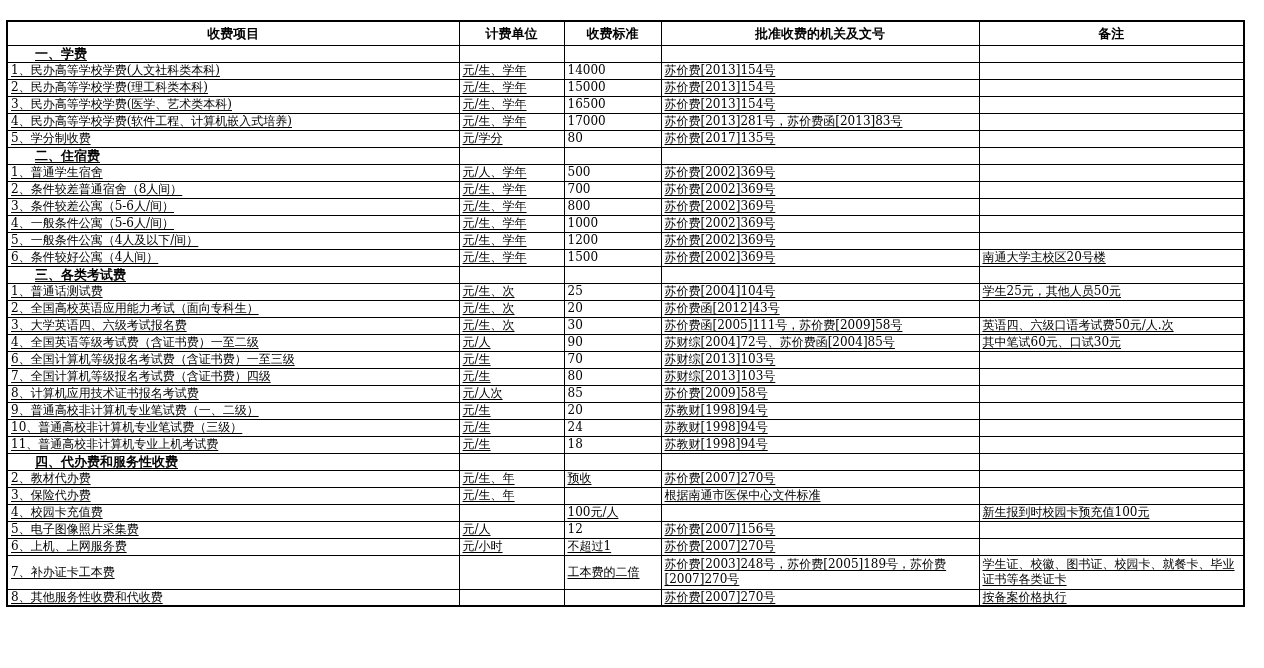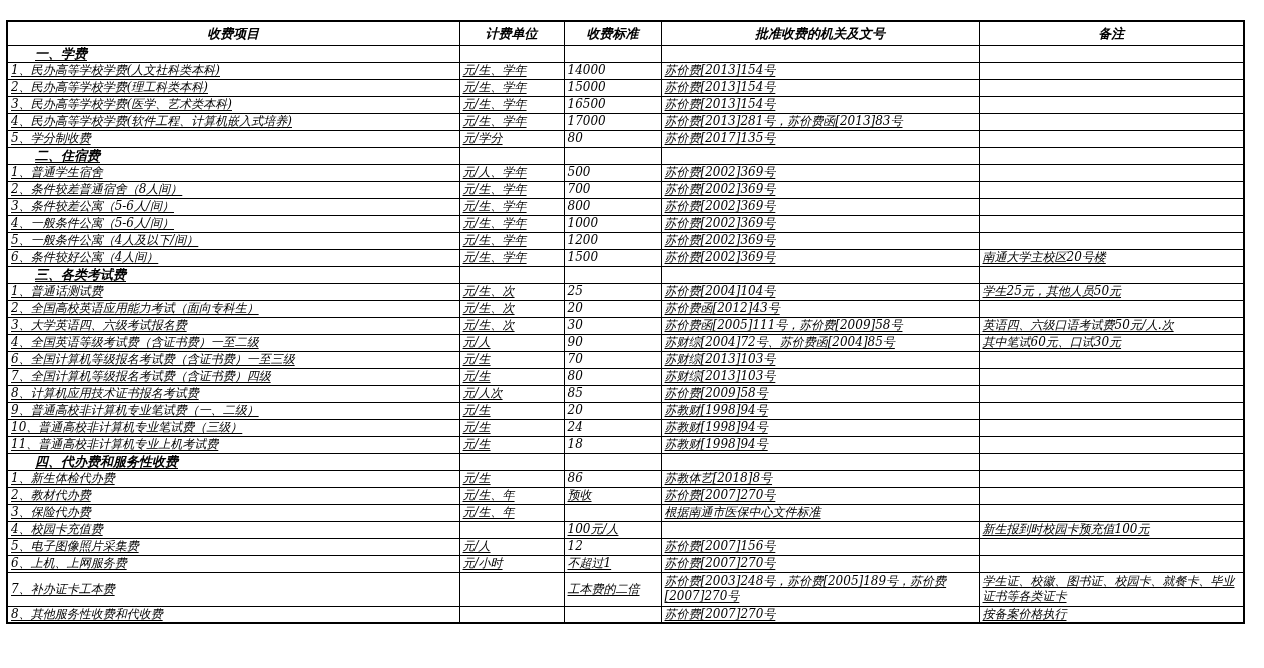--- a/index.html
+++ b/index.html
@@ -4,21 +4,21 @@
 <style>
   * { margin: 0; padding: 0; box-sizing: border-box; }
   html, body { background: #ffffff; }
   body {
     width: 1264px; height: 668px;
     font-family: "DejaVu Serif", "Liberation Serif", serif;
     color: #000000;
     position: relative;
     overflow: hidden;
   }
-  .page { position: absolute; left: 0; top: 0; width: 1264px; height: 668px; background: #ffffff; font-style: italic; }
+  .page { position: absolute; left: 0; top: 0; width: 1264px; height: 668px; background: #ffffff; }
   table.fee-table {
     position: absolute; left: 6px; top: 20px;
     width: 1237px;
     border-collapse: collapse;
     table-layout: fixed;
     border: 2px solid #000000;
   }
   .fee-table th, .fee-table td {
     border: 1px solid #000000;
     font-size: 12px;
@@ -241,27 +241,20 @@
           <td></td>
         </tr>
         <tr>
           <td class="section-title u">四、代办费和服务性收费</td>
           <td></td>
           <td></td>
           <td></td>
           <td></td>
         </tr>
         <tr>
-          <td class="u">1、新生体检代办费</td>
-          <td class="u">元/生</td>
-          <td>86</td>
-          <td class="u">苏教体艺[2018]8号</td>
-          <td></td>
-        </tr>
-        <tr>
           <td class="u">2、教材代办费</td>
           <td class="u">元/生、年</td>
           <td class="u">预收</td>
           <td class="u">苏价费[2007]270号</td>
           <td></td>
         </tr>
         <tr>
           <td class="u">3、保险代办费</td>
           <td class="u">元/生、年</td>
           <td></td>

